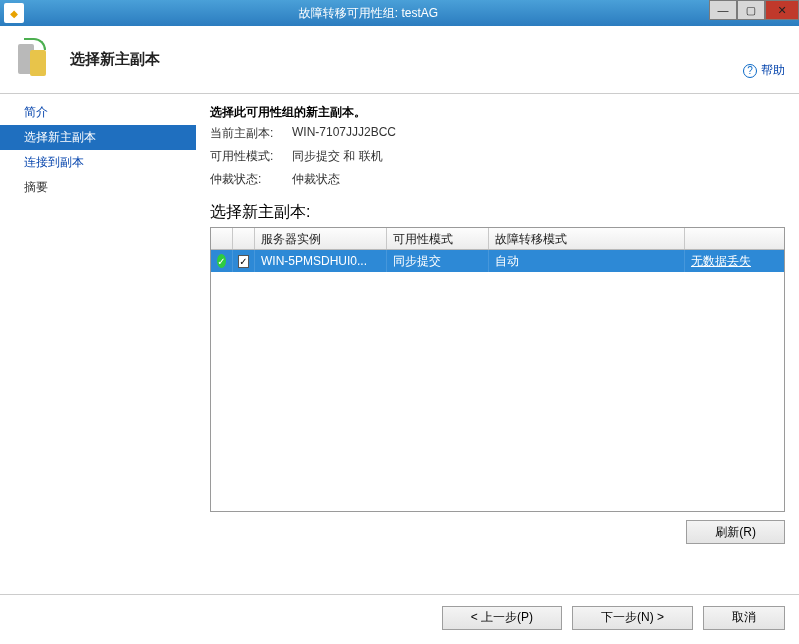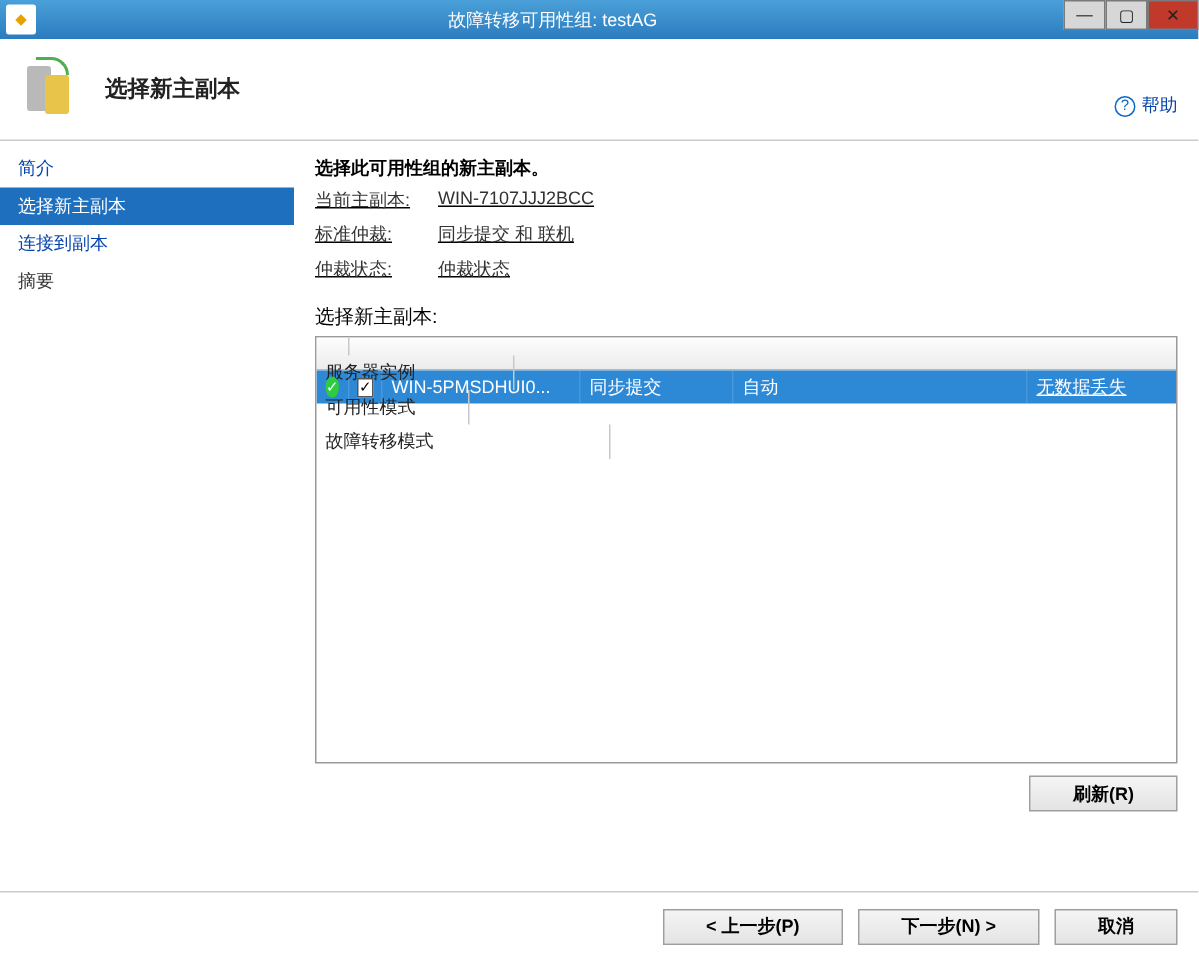--- a/index.html
+++ b/index.html
@@ -13,41 +13,41 @@
     .win-btn.min,.win-btn.max{ background:#d7d7d7; }
     .win-btn.close { background:#c0392b; color:#222; width:34px; }
     .header { height:68px; border-bottom:1px solid #ccc; display:flex; align-items:center; padding-left:18px; }
     .header .doc-icon { width:36px; height:36px; position:relative; margin-right:16px; }
     .header .doc-icon::before{ content:""; position:absolute; left:0; top:2px; width:16px; height:30px; background:#b9b9b9; border-radius:2px; }
     .header .doc-icon::after{ content:""; position:absolute; left:12px; top:8px; width:16px; height:26px; background:#e8c44a; border-radius:2px; }
     .header .arrow { position:absolute; left:6px; top:-4px; width:22px; height:12px; border:2px solid #4caf50; border-bottom:none; border-left:none; border-radius:0 14px 0 0; }
     .header h1 { font-size:15px; font-weight:600; color:#222; }
     .body { display:flex; height:500px; }
     .sidebar { width:196px; background:#fff; padding-top:6px; }
-    .sidebar .item { padding:4px 12px; font-size:12px; color:#0645ad; cursor:pointer; }
+    .sidebar .item { padding:4px 24px; font-size:12px; color:#0645ad; cursor:pointer; }
     .sidebar .item.plain { color:#333; cursor:default; }
     .sidebar .item.selected { background:#1f6fbf; color:#fff; }
     .main { flex:1; padding:10px 14px 0 14px; position:relative; }
     .main .heading { font-size:12px; font-weight:600; margin-bottom:4px; }
-    .info-row { display:flex; font-size:12px; margin-bottom:6px;text-decoration:underline; }
+    .info-row { display:flex; font-size:12px; margin-bottom:6px; }
     .info-row .label { width:82px; color:#333; }
     .info-row .value { color:#333; }
-    .subheading { margin-top:14px; margin-bottom:4px; font-size:13px; }
+    .subheading { margin-top:14px; margin-bottom:4px; font-size:16px; }
     .grid { border:1px solid #9a9a9a; height:285px; background:#fff; overflow:hidden; }
-    .grid-header { display:flex; background:linear-gradient(#fdfdfd,#ececec); border-bottom:1px solid #b8b8b8; height:22px;flex-direction:column; }
+    .grid-header { display:flex; background:linear-gradient(#fdfdfd,#ececec); border-bottom:1px solid #b8b8b8; height:22px; }
     .gh { border-right:1px solid #c8c8c8; font-size:12px; padding:3px 6px; color:#222; }
     .gh.c0{ width:22px; } .gh.c1{ width:22px; } .gh.c2{ width:132px; } .gh.c3{ width:102px; } .gh.c4{ width:196px; } .gh.c5{ flex:1; border-right:none; }
     .grid-row { display:flex; height:22px; align-items:center; background:#2d89d6; color:#fff; font-size:12px; }
     .gc { padding:0 6px; border-right:1px solid rgba(255,255,255,0.12); height:100%; display:flex; align-items:center; }
     .gc.c0{ width:22px; justify-content:center; } .gc.c1{ width:22px; justify-content:center; } .gc.c2{ width:132px; } .gc.c3{ width:102px; } .gc.c4{ width:196px;font-family:Liberation Serif, serif; } .gc.c5{ flex:1; border-right:none; }
     .status-ok { width:14px; height:14px; border-radius:50%; background:#2ecc40; display:flex; align-items:center; justify-content:center; color:#fff; font-size:10px; }
     .chk { width:13px; height:13px; background:#fff; border:1px solid #555; color:#000; font-size:10px; display:flex; align-items:center; justify-content:center; }
     .link-cell { text-decoration:underline; }
     .refresh-row { text-align:right; margin-top:8px; }
-    .btn { min-width:78px; height:24px; background:linear-gradient(#f4f4f4,#e4e4e4); border:1px solid #9e9e9e; font-size:12px; padding:0 28px; cursor:pointer;font-weight:bold; }
+    .btn { min-width:78px; height:24px; background:linear-gradient(#f4f4f4,#e4e4e4); border:1px solid #9e9e9e; font-size:12px; padding:0 28px; cursor:pointer; }
     .footer { height:46px; border-top:1px solid #ccc; display:flex; align-items:center; justify-content:flex-end; gap:10px; padding:0 14px; }
     .help { position:absolute; right:14px; top:-32px; color:#0645ad; font-size:12px; display:flex; align-items:center; gap:4px; cursor:pointer; }
     .help-icon { width:14px; height:14px; border-radius:50%; border:1px solid #0b69c7; color:#0b69c7; font-size:10px; display:flex; align-items:center; justify-content:center; }
     .main-wrap{ position:relative; }
   </style>
 </head>
 <body>
 
 <div class="titlebar">
   <div class="app-icon">
@@ -82,21 +82,21 @@
       <span>帮助</span>
     </div>
 
     <div class="heading">选择此可用性组的新主副本。</div>
 
     <div class="info-row">
       <div class="label">当前主副本:</div>
       <div class="value">WIN-7107JJJ2BCC</div>
     </div>
     <div class="info-row">
-      <div class="label">标准仲裁:</div>
+      <div class="label">可用性模式:</div>
       <div class="value">同步提交 和 联机</div>
     </div>
     <div class="info-row">
       <div class="label">仲裁状态:</div>
       <div class="value">仲裁状态</div>
     </div>
 
     <div class="subheading">选择新主副本:</div>
 
     <div class="grid">

